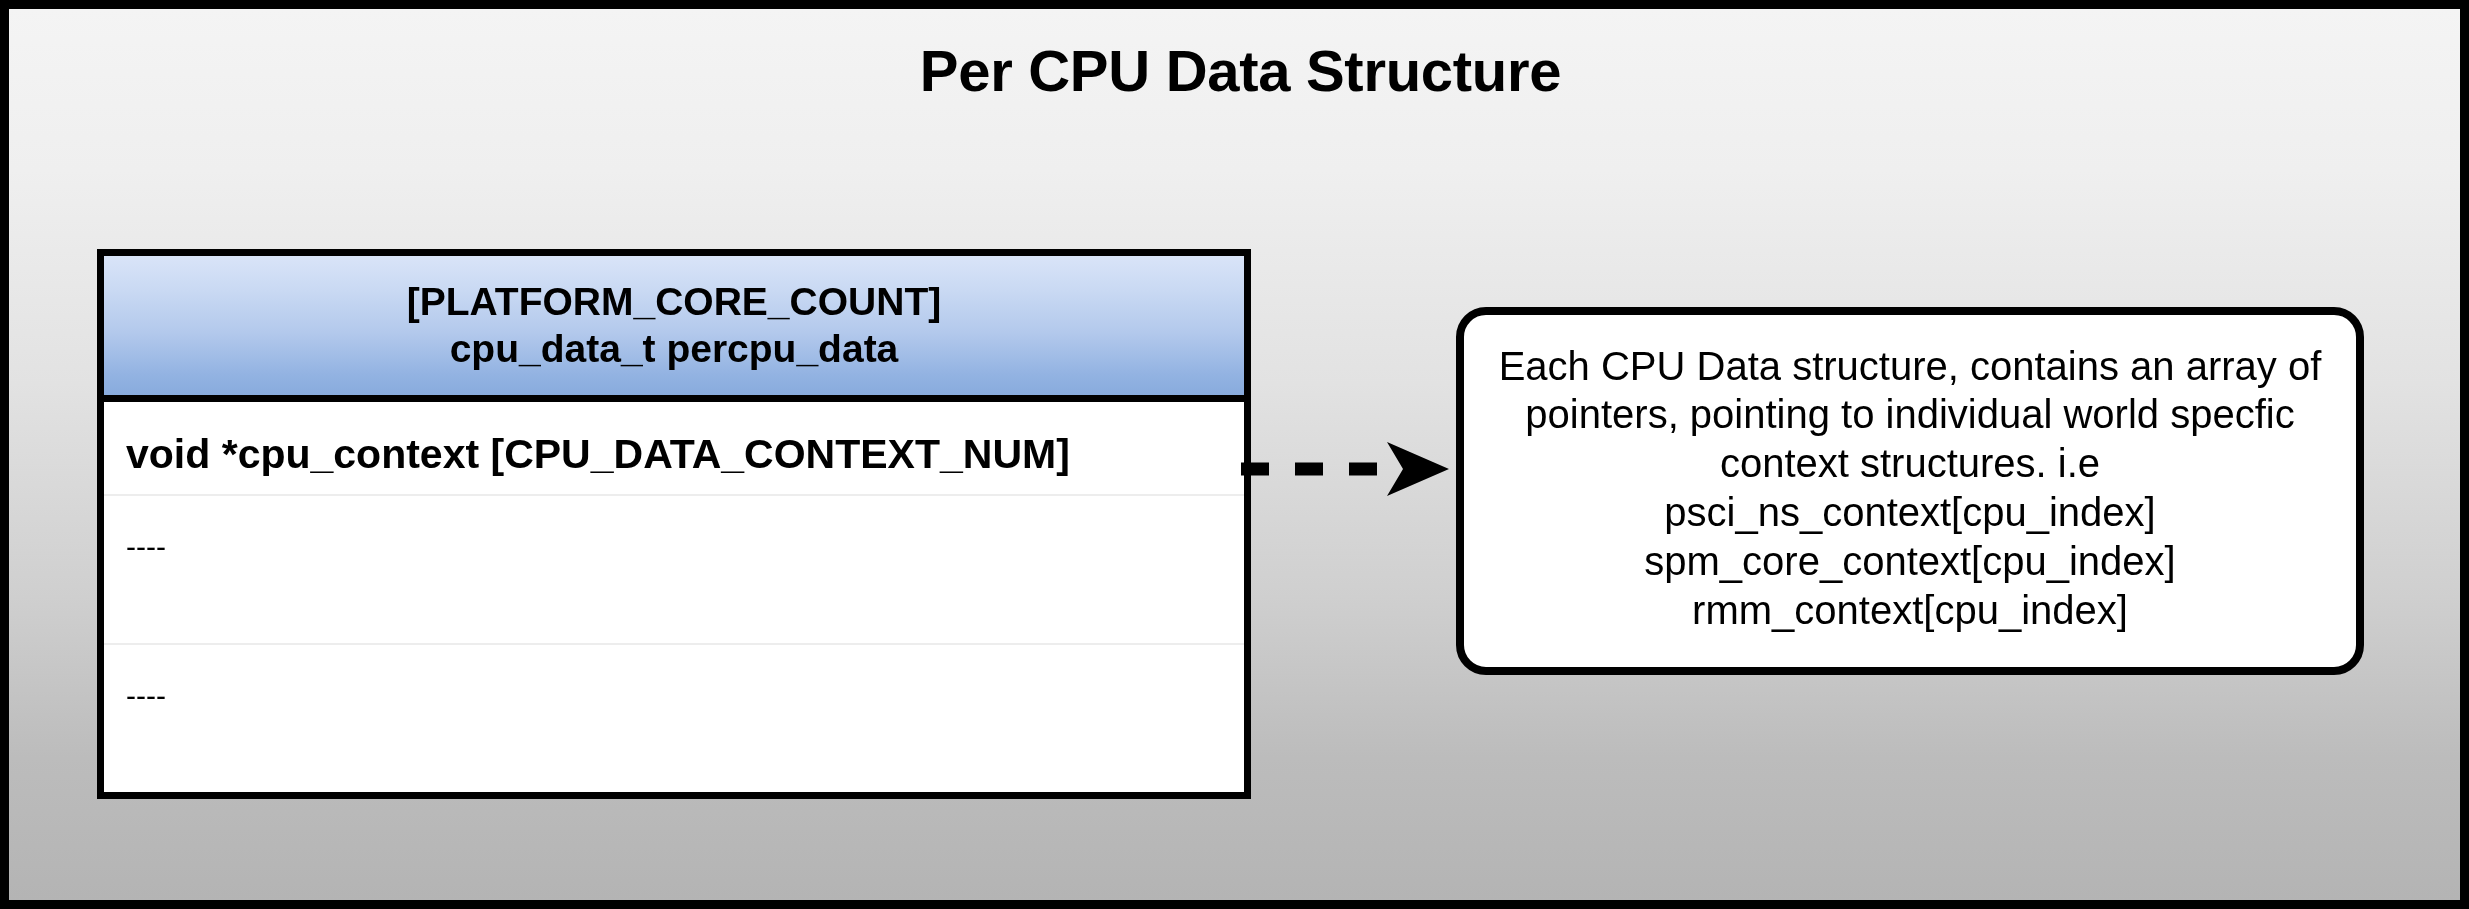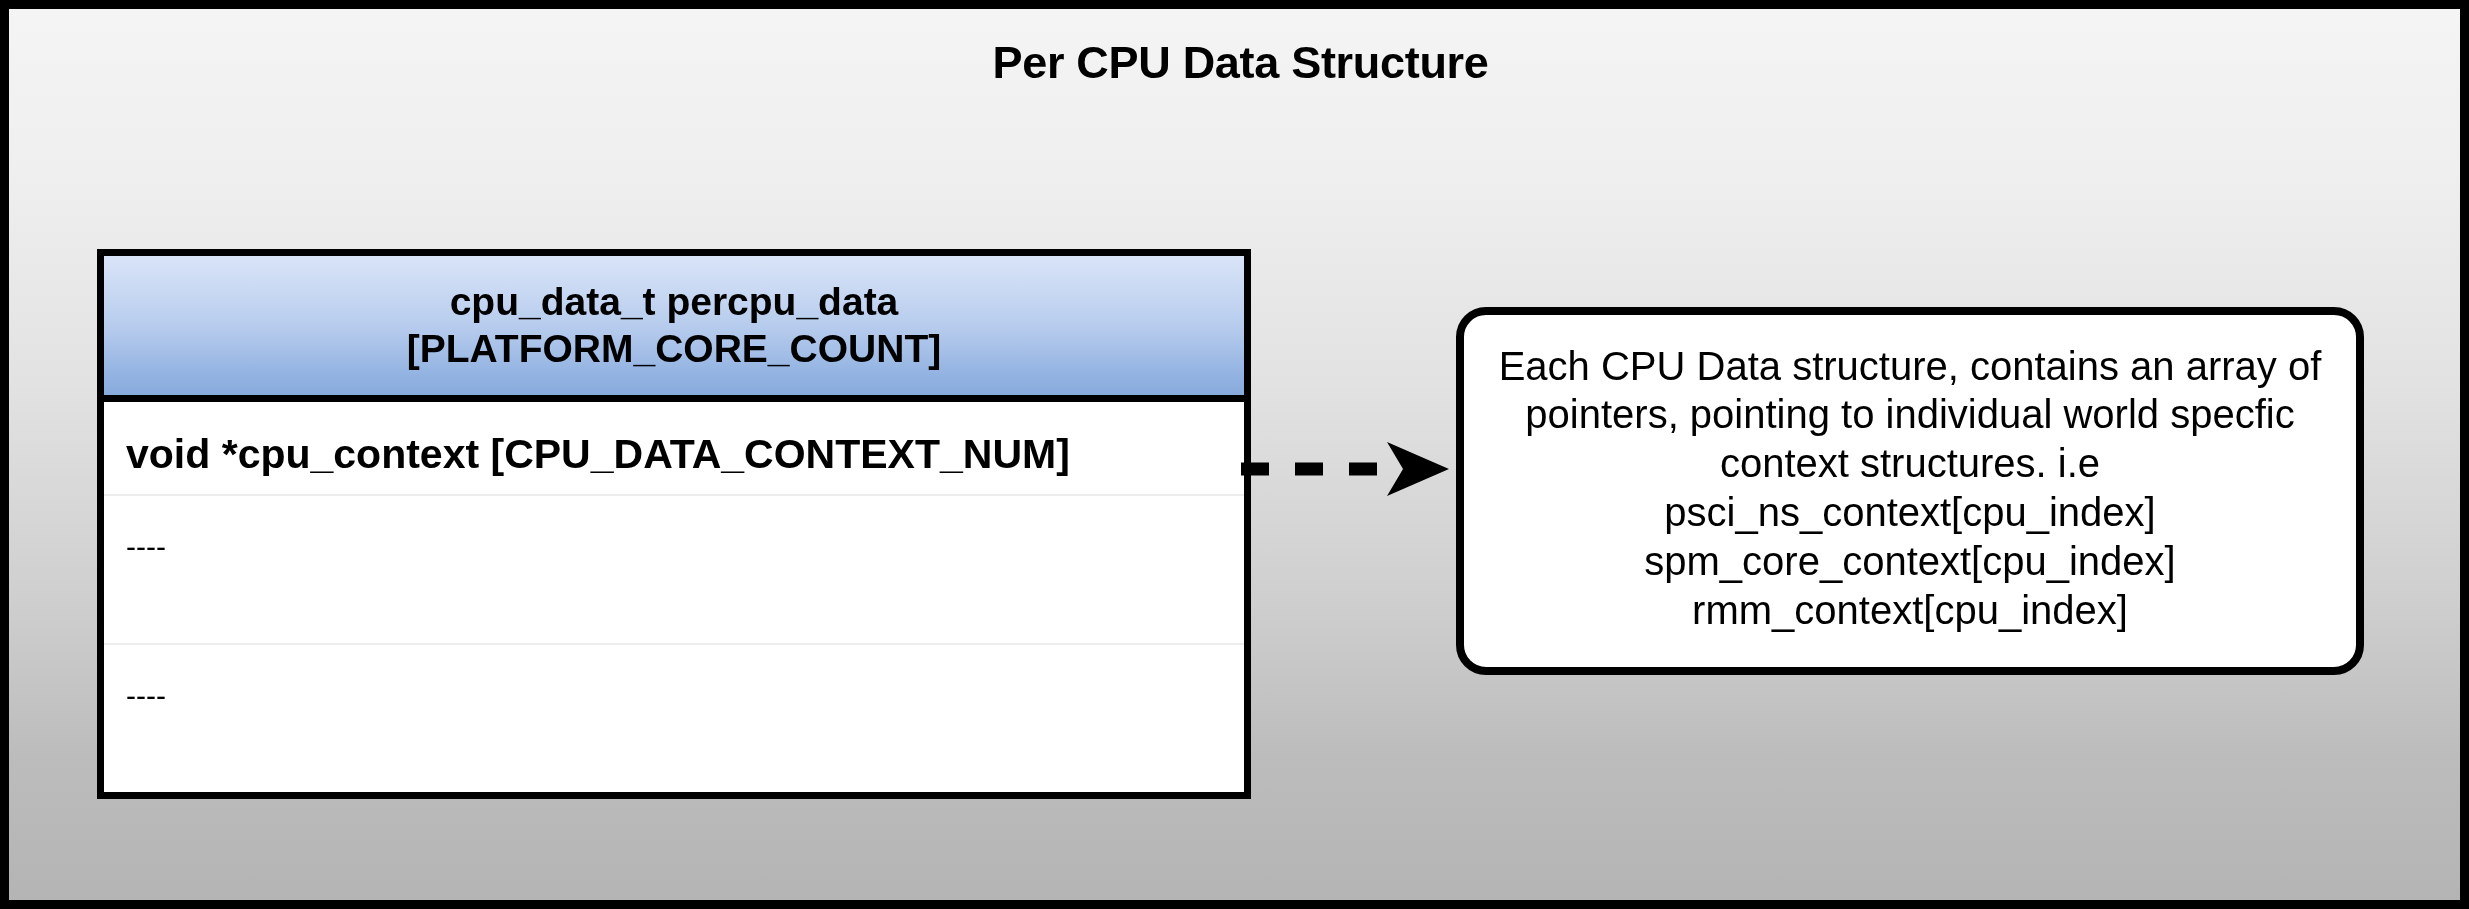--- a/index.html
+++ b/index.html
@@ -25,21 +25,21 @@
     overflow: hidden;
   }
 
   
   #title {
     position: absolute;
     left: 12px;
     right: 0;
     top: 28px;
     text-align: center;
-    font-size: 45px;
+    font-size: 58px;
     font-weight: bold;
     font-stretch: condensed;
     color: #000000;
     letter-spacing: -0.3px;
     white-space: nowrap;
   }
 
   
   #struct-table {
     position: absolute;
@@ -137,22 +137,22 @@
 </head>
 <body>
 
 <div id="canvas">
 
   <div id="title">Per CPU Data Structure</div>
 
   <div id="struct-table">
 
     <div id="struct-header">
+      <div>[PLATFORM_CORE_COUNT]</div>
       <div>cpu_data_t percpu_data</div>
-      <div>[PLATFORM_CORE_COUNT]</div>
     </div>
 
     <div class="struct-row" id="struct-row-0">void *cpu_context [CPU_DATA_CONTEXT_NUM]</div>
 
     <div class="struct-row" id="struct-row-1">----</div>
 
     <div class="struct-row" id="struct-row-2">----</div>
 
   </div>
 

